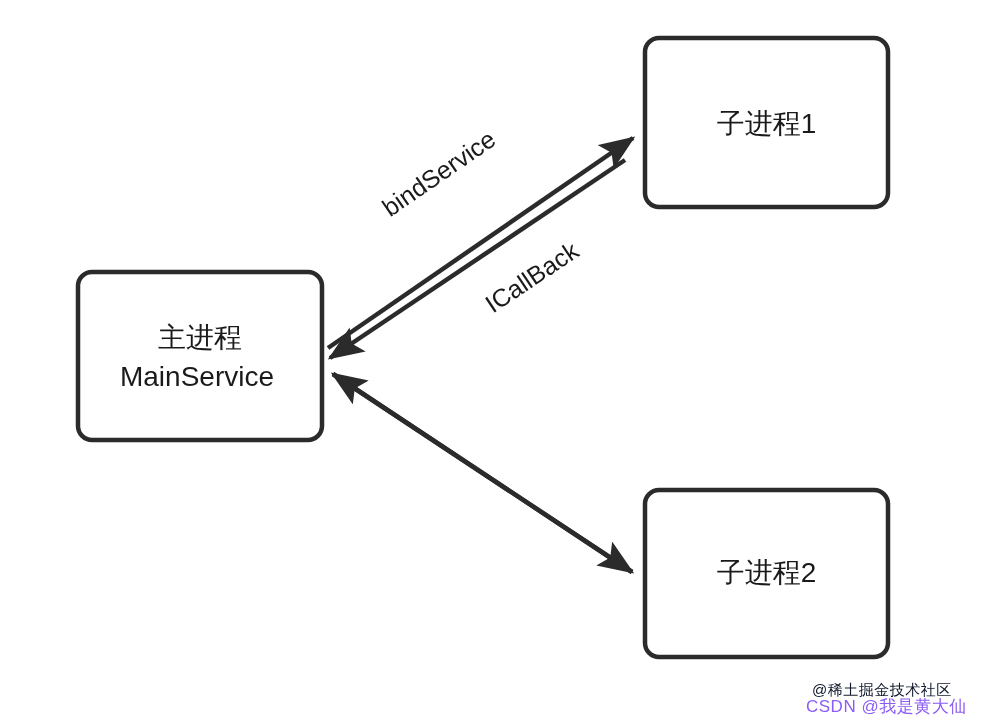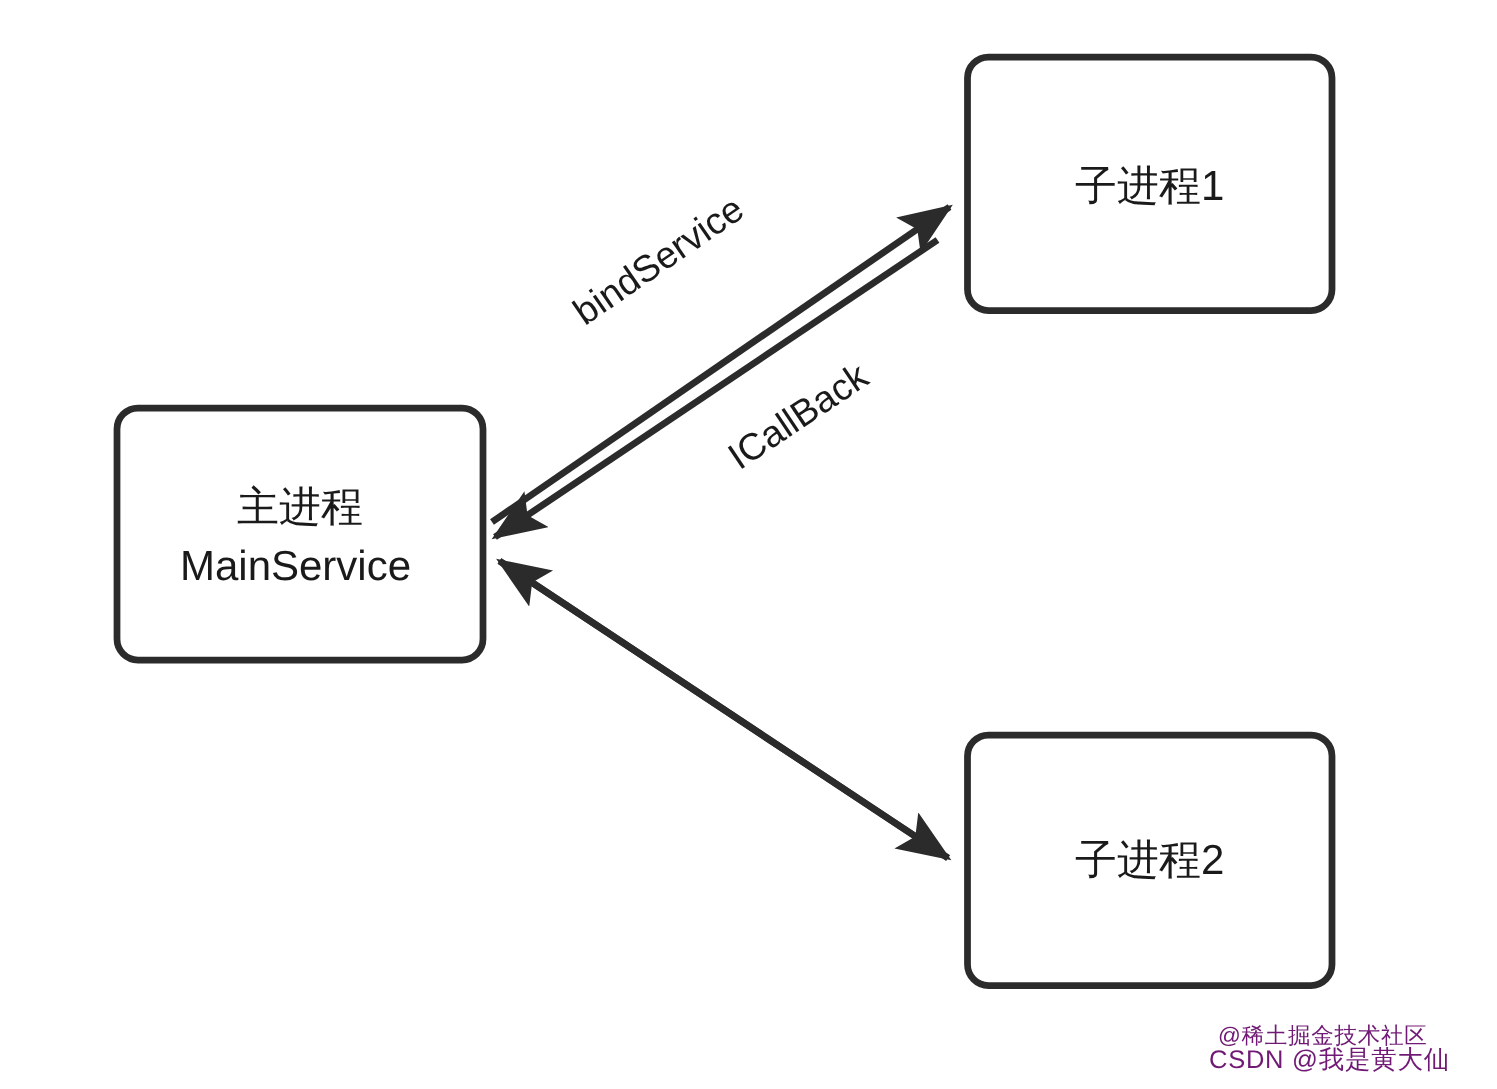--- a/index.html
+++ b/index.html
@@ -35,28 +35,28 @@
   .watermark {
     position: absolute;
     font-family: "Liberation Sans", "DejaVu Sans", sans-serif;
     white-space: nowrap;
     user-select: none;
   }
   #watermark-community {
     left: 812px;
     top: 681px;
     font-size: 15px;
-    color: #701a75;
+    color: #0f172a;
     letter-spacing: 0.5px;
   }
   #watermark-csdn {
     left: 806px;
     top: 695px;
     font-size: 17px;
-    color: #701a75;
+    color: #8b5cf6;
     letter-spacing: 0.5px;
   }
 </style>
 </head>
 <body>
 
 <div id="canvas">
 
   <svg id="diagram-svg" viewBox="0 0 998 726">
     <defs>

